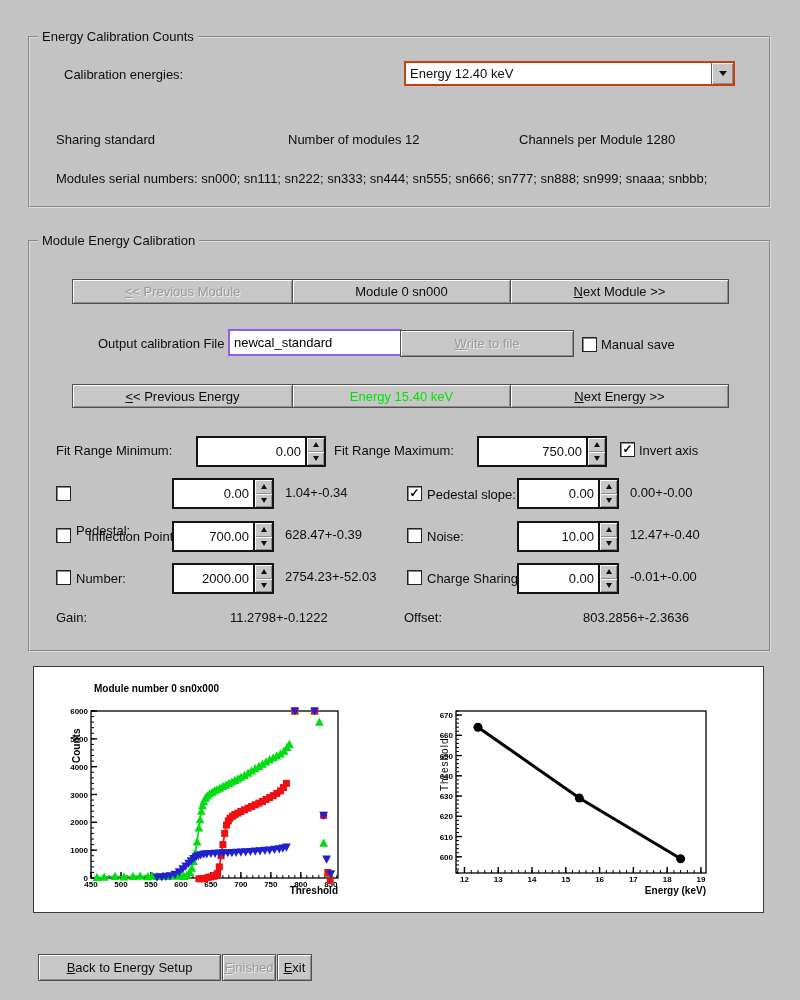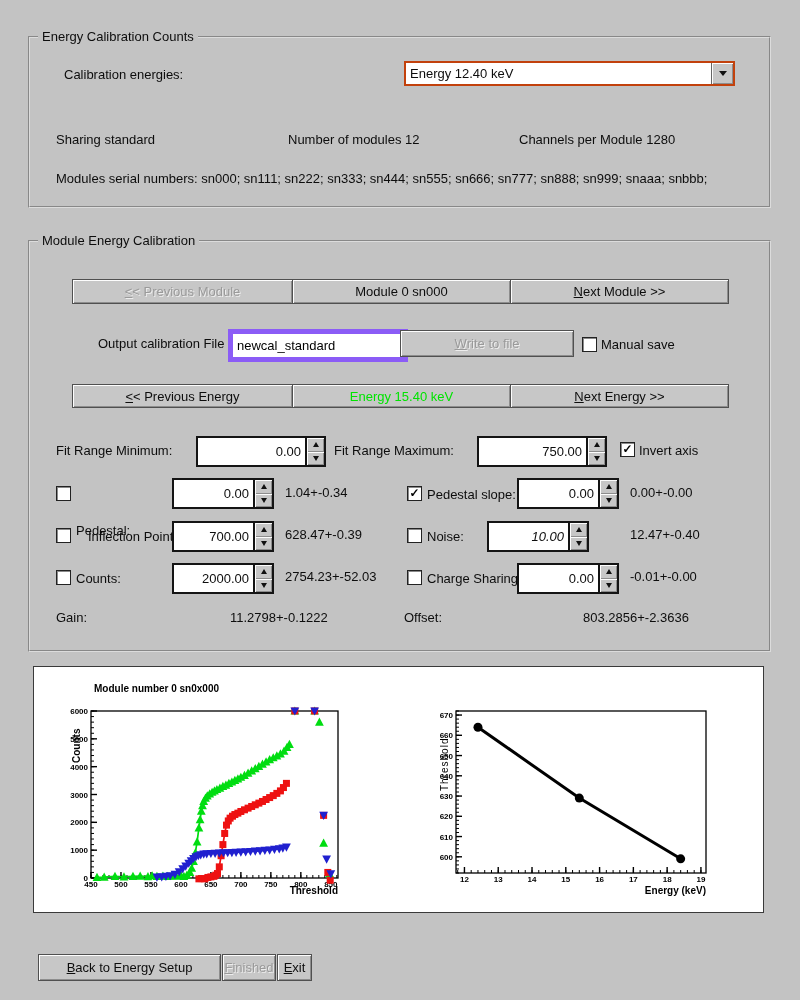--- a/index.html
+++ b/index.html
@@ -14,21 +14,21 @@
   .lbl{position:absolute;white-space:nowrap;}
   .btn{
     position:absolute;background:#c7c7c7;border:1px solid #505050;
     box-shadow:inset 1px 1px 0 #fdfdfd,inset -1px -1px 0 #8d8d8d;
     display:flex;align-items:center;justify-content:center;
     font-size:13px;cursor:default;white-space:nowrap;
   }
   .btn.disabled{color:#9a9a9a;text-shadow:1px 1px 0 #ededed;}
   .btn.green{color:#00e400;}
   .tfield{
-    position:absolute;background:#fff;border:5px solid #8b5cf6;
+    position:absolute;background:#fff;border:2px solid #8b5cf6;
     font-family:"Liberation Sans",sans-serif;font-size:13px;color:#000;
     padding:0 4px;outline:none;
   }
   .combo{position:absolute;background:#fff;border:2px solid #c2410c;display:flex;align-items:stretch;}
   .combo-val{flex:1;display:flex;align-items:center;padding-left:4px;white-space:nowrap;}
   .combo-btn{width:21px;background:#c7c7c7;border-left:1px solid #666;
     box-shadow:inset 1px 1px 0 #fdfdfd,inset -1px -1px 0 #8d8d8d;
     display:flex;align-items:center;justify-content:center;}
   .arr-dn-big{width:0;height:0;border-left:4px solid transparent;border-right:4px solid transparent;border-top:5px solid #111;}
   .spin{position:absolute;background:#fff;border:2px solid #141414;display:flex;align-items:stretch;}
@@ -149,35 +149,35 @@
         <span class="arr-up"></span>
       </span>
     <span class="spin-btn">
         <span class="arr-dn"></span>
       </span>
   </span>
 </div>
 <span class="lbl" style="left:285px;top:527px;">628.47+-0.39</span>
 <span class="cb" style="left:407px;top:528px;"></span>
 <span class="lbl" style="left:427px;top:529px;">Noise:</span>
-<div class="spin" style="left:487px;top:521px;width:98px;height:27px;font-style:italic;">
+<div class="spin" style="left:517px;top:521px;width:98px;height:27px;">
   <span class="spin-val">10.00</span>
   <span class="spin-btns">
     <span class="spin-btn">
         <span class="arr-up"></span>
       </span>
     <span class="spin-btn">
         <span class="arr-dn"></span>
       </span>
   </span>
 </div>
 <span class="lbl" style="left:630px;top:527px;">12.47+-0.40</span>
 
 <span class="cb" style="left:56px;top:570px;"></span>
-<span class="lbl" style="left:76px;top:571px;">Counts:</span>
+<span class="lbl" style="left:76px;top:571px;">Number:</span>
 <div class="spin" style="left:172px;top:563px;width:98px;height:27px;">
   <span class="spin-val">2000.00</span>
   <span class="spin-btns">
     <span class="spin-btn">
         <span class="arr-up"></span>
       </span>
     <span class="spin-btn">
         <span class="arr-dn"></span>
       </span>
   </span>

